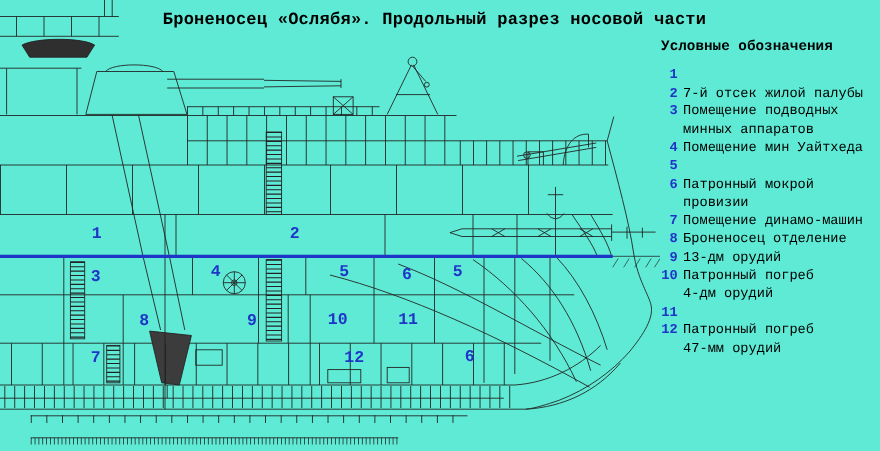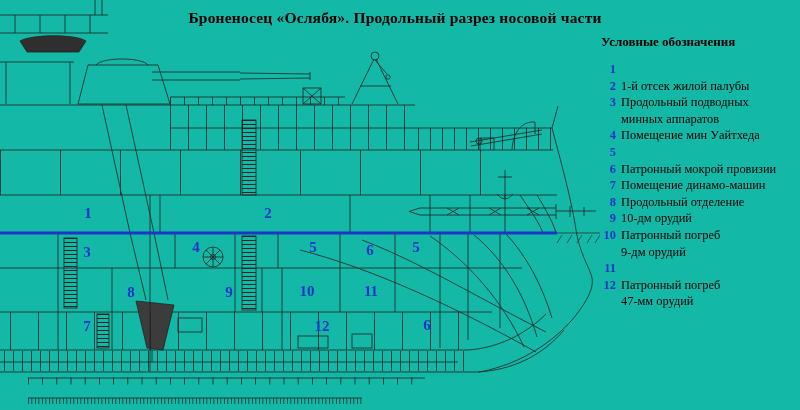--- a/index.html
+++ b/index.html
@@ -1,19 +1,19 @@
 <!DOCTYPE html>
 <html style="--accent: #1f35c8; --ink: #222222;"><head>
 <meta charset="utf-8">
 <style>
   :root { --accent: #1f35c8; --ink: #222222; }
   html, body { margin: 0; padding: 0; background: #ffffff; }
   .stage {
-    position: relative; width: 800px; height: 410px; background: #14b8a6;
-    overflow: hidden; font-family: Liberation Serif, serif; color: #000;
+    position: relative; width: 800px; height: 410px; background: #5eead4;
+    overflow: hidden; font-family: Liberation Mono, monospace; color: #000;
   }
   .title {
     position: absolute; top: 9px; left: 0; width: 790px; text-align: center;
     font-size: 15.5px; font-weight: bold; letter-spacing: 0.2px;
   }
   .drawing { position: absolute; left: 0; top: 0; }
   .marker-layer { position: absolute; left: 0; top: 0; width: 600px; height: 410px; pointer-events: none; }
   .marker {
     position: absolute; transform: translate(-50%, -50%);
     color: var(--accent); font-weight: bold; font-size: 15px; line-height: 1;
@@ -181,27 +181,27 @@
 
   <div class="legend">
     <div class="legend-heading">Условные обозначения</div>
     <div>
         <div class="legend-item">
           <span class="legend-num">1</span>
         </div>
         <div class="legend-item">
           <span class="legend-num">2</span>
           <span class="legend-text">
-            <span>1-й отсек жилой палубы</span>
+            <span>7-й отсек жилой палубы</span>
           </span>
         </div>
         <div class="legend-item">
           <span class="legend-num">3</span>
           <span class="legend-text">
-            <span>Продольный подводных</span>
+            <span>Помещение подводных</span>
             <span>минных аппаратов</span>
           </span>
         </div>
         <div class="legend-item">
           <span class="legend-num">4</span>
           <span class="legend-text">
             <span>Помещение мин Уайтхеда</span>
           </span>
         </div>
         <div class="legend-item">
@@ -215,34 +215,34 @@
         </div>
         <div class="legend-item">
           <span class="legend-num">7</span>
           <span class="legend-text">
             <span>Помещение динамо-машин</span>
           </span>
         </div>
         <div class="legend-item">
           <span class="legend-num">8</span>
           <span class="legend-text">
-            <span>Продольный отделение</span>
+            <span>Броненосец отделение</span>
           </span>
         </div>
         <div class="legend-item">
           <span class="legend-num">9</span>
           <span class="legend-text">
-            <span>10-дм орудий</span>
+            <span>13-дм орудий</span>
           </span>
         </div>
         <div class="legend-item">
           <span class="legend-num">10</span>
           <span class="legend-text">
             <span>Патронный погреб</span>
-            <span>9-дм орудий</span>
+            <span>4-дм орудий</span>
           </span>
         </div>
         <div class="legend-item">
           <span class="legend-num">11</span>
         </div>
         <div class="legend-item">
           <span class="legend-num">12</span>
           <span class="legend-text">
             <span>Патронный погреб</span>
             <span>47-мм орудий</span>

